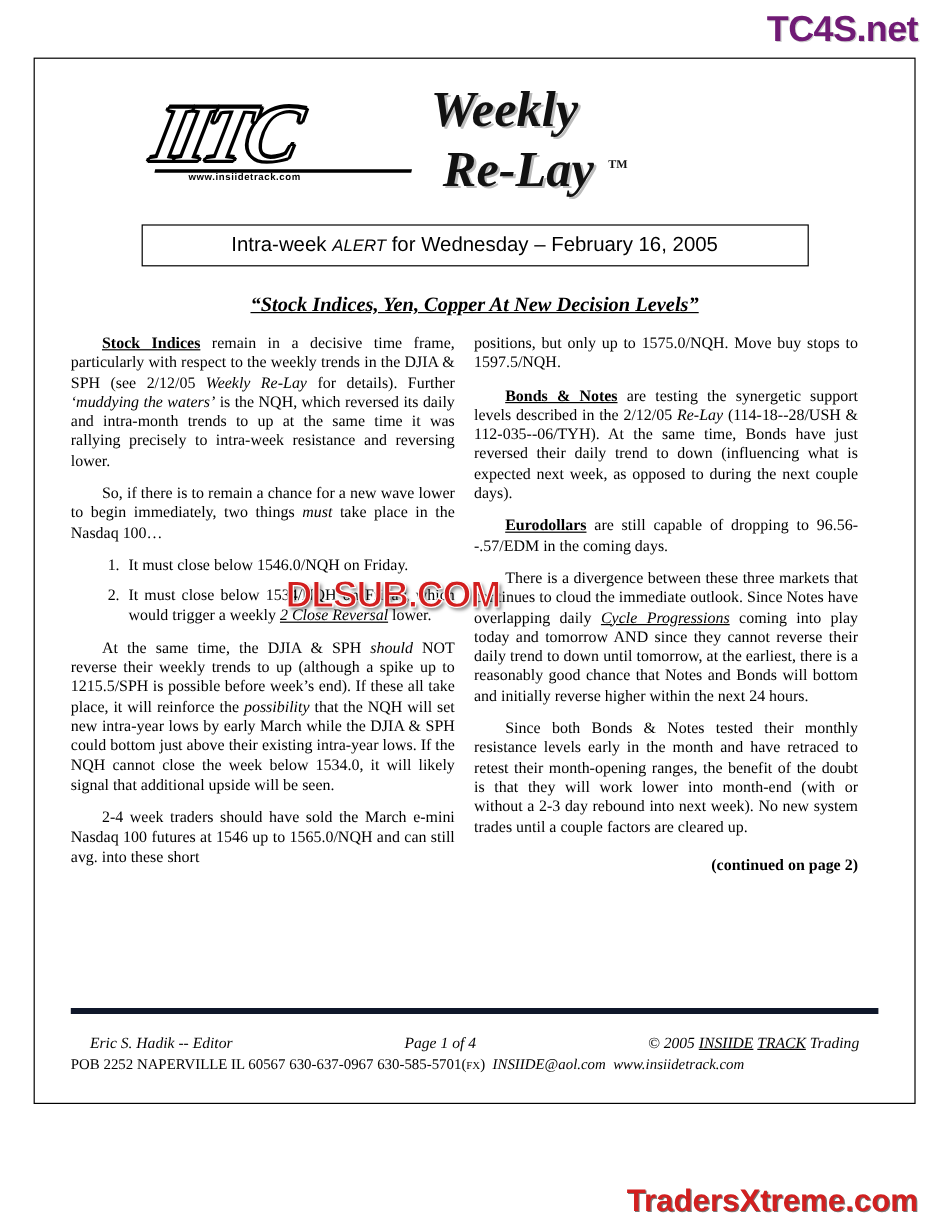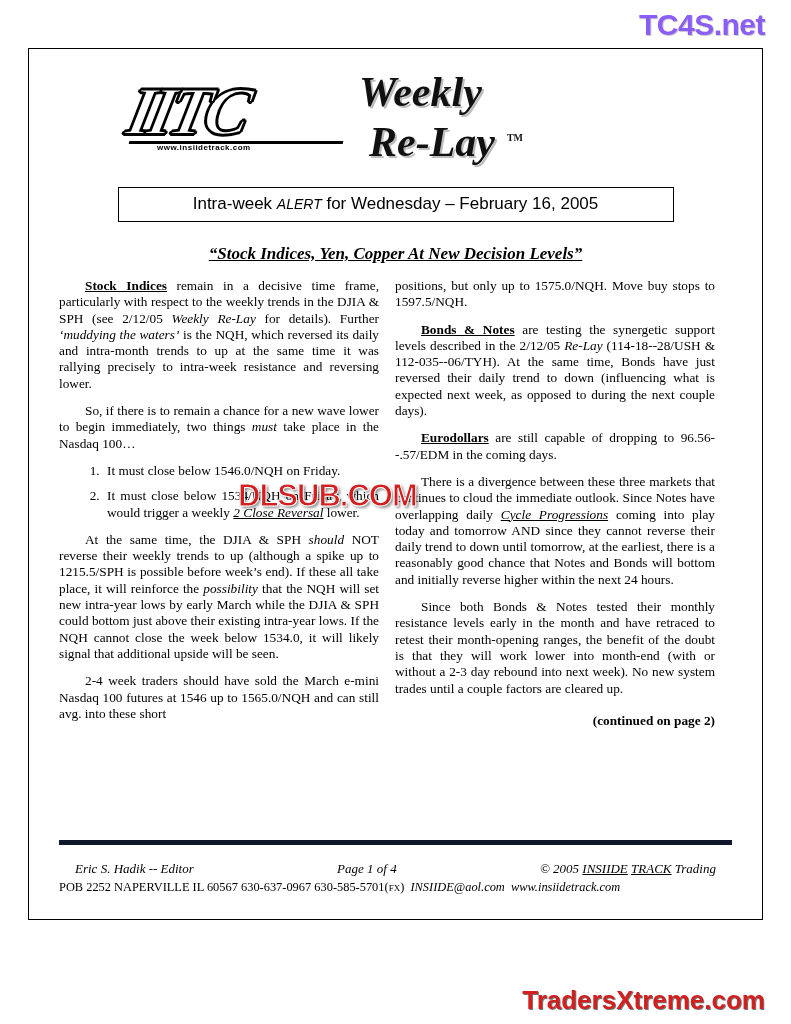--- a/index.html
+++ b/index.html
@@ -15,21 +15,21 @@
   }
 
   
   .top-watermark {
     position: absolute;
     top: 8px;
     right: 26px;
     font-family: "Liberation Sans", sans-serif;
     font-weight: bold;
     font-size: 30px;
-    color: #8b5cf6;
+    color: #701a75;
     letter-spacing: -0.5px;
     text-shadow: 1px 1px 0 #cccccc;
   }
 
   
   .page {
     position: absolute;
     left: 28px;
     top: 48px;
     width: 735px;

